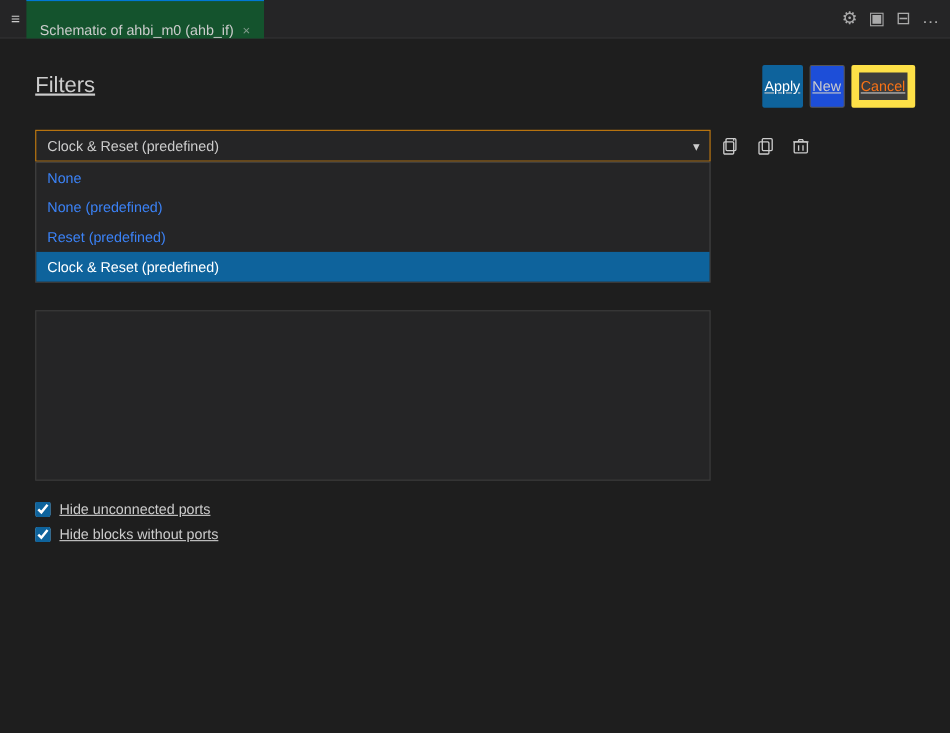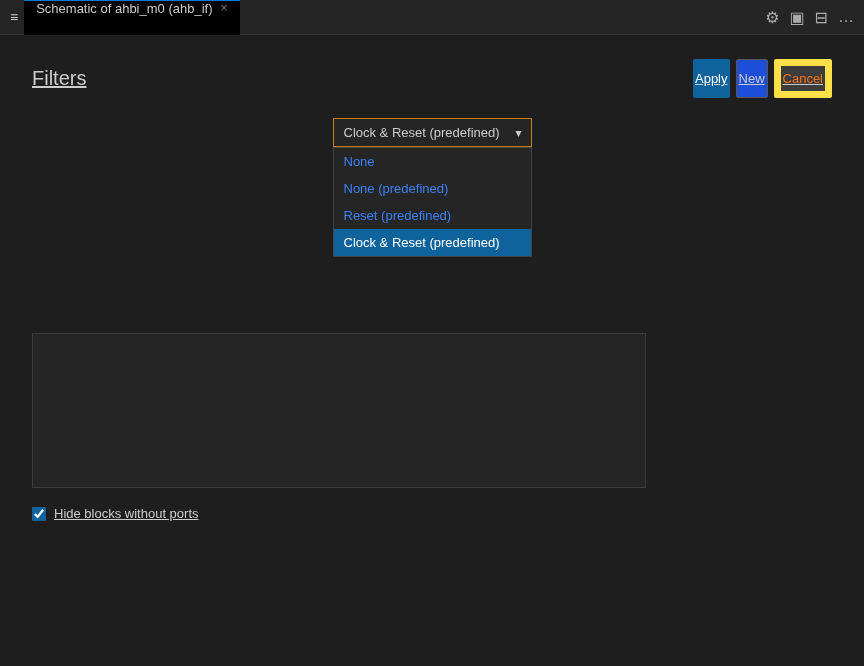--- a/index.html
+++ b/index.html
@@ -26,22 +26,22 @@
     }
 
     .titlebar-left {
       display: flex;
       align-items: center;
       gap: 6px;
     }
 
     .titlebar-tab {
       display: flex;
-      align-items: flex-start;
-      background: #000000;
+      align-items: flex-end;
+      background: #14532d;
       color: #cccccc;
       padding: 0 12px;
       height: 35px;
       font-size: 13px;
       gap: 8px;
       border-top: 1px solid #0078d4;
     }
 
     .titlebar-icon {
       color: #cccccc;
@@ -111,24 +111,23 @@
     .btn-cancel {
       background: #3c3c3c;
       color: #f97316;
       border: 7px solid #fde047;
     }
 
     
     .dropdown-row {
       display: flex;
       align-items: center;
-      gap: 23px;
+      gap: 4px;
       margin-bottom: 0;
       position: relative;
-      flex-direction: column;
     }
 
     .dropdown-wrapper {
       position: relative;
       flex: 1;
       max-width: 614px;
     }
 
     .dropdown-select {
       width: 100%;
@@ -300,17 +299,21 @@
         </svg>
       </button>
     </div>
   </div>
 
   <div class="panel-area" style="margin-top: 135px; max-width: 614px;">
   </div>
 
   <div class="checkboxes-area">
     <div class="checkbox-row">
+      <input type="checkbox" id="hide-unconnected" checked="" style="">
+      <label for="hide-unconnected" class="checkbox-label">Hide unconnected ports</label>
+    </div>
+    <div class="checkbox-row">
       <input type="checkbox" id="hide-blocks" checked="" style="">
       <label for="hide-blocks" class="checkbox-label">Hide blocks without ports</label>
     </div>
   </div>
 </div>
 
 </body></html>

